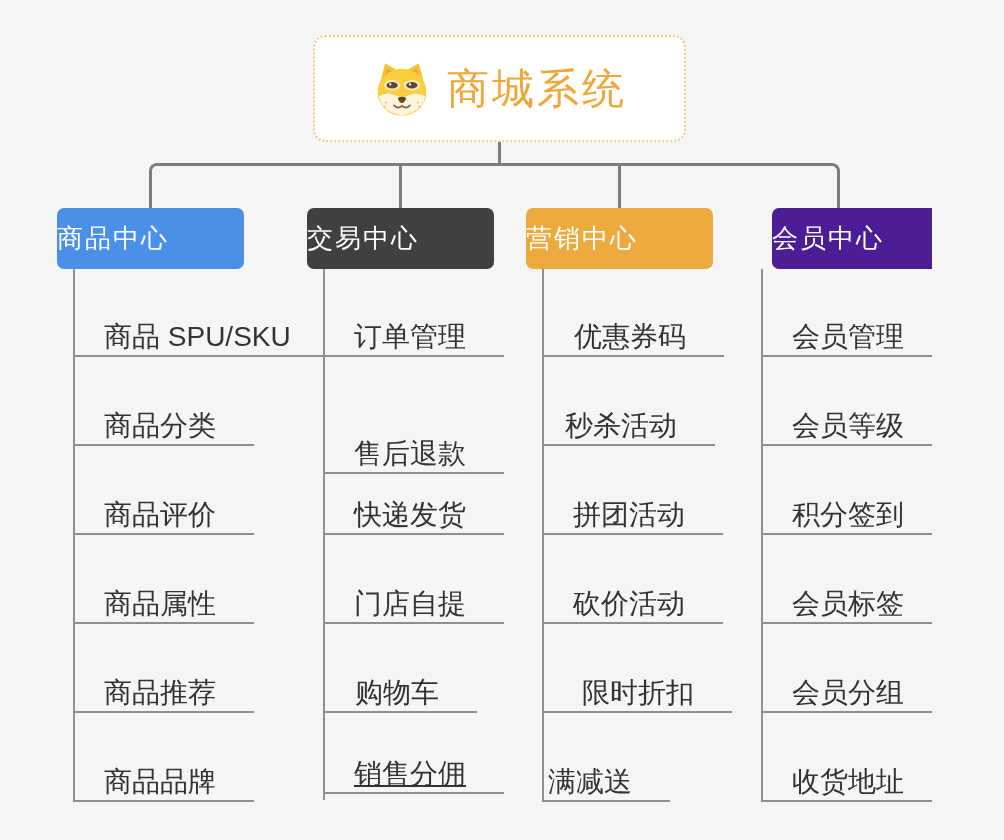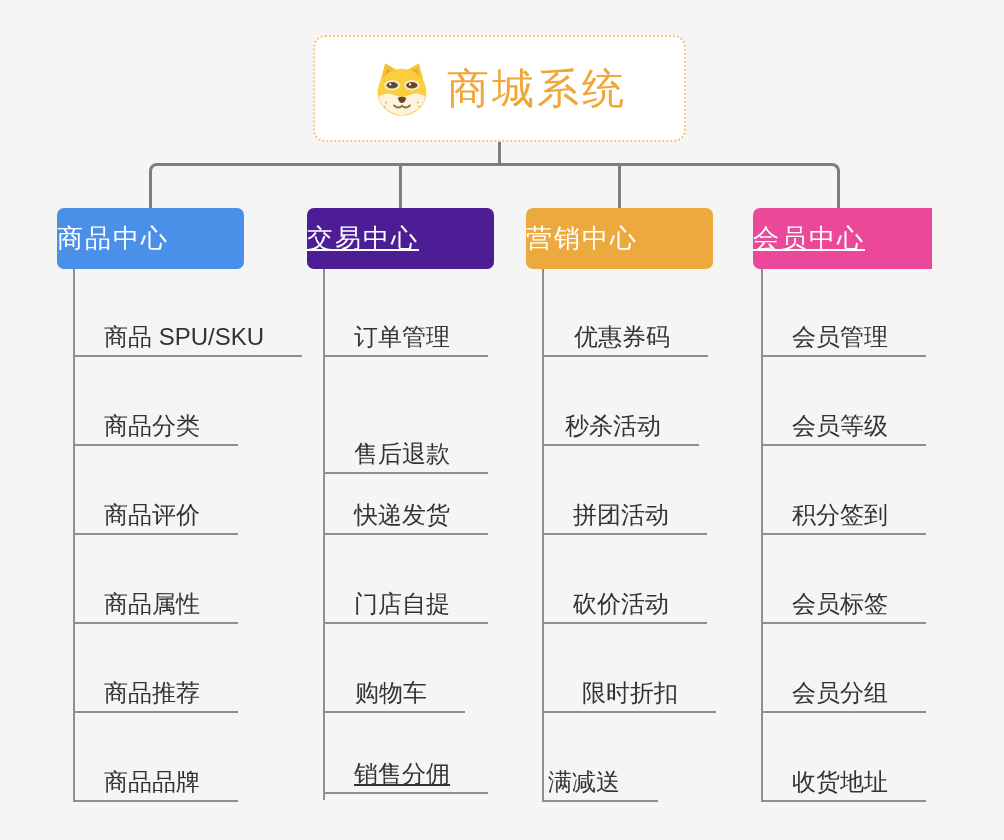--- a/index.html
+++ b/index.html
@@ -94,21 +94,21 @@
     top:269px;
     width:2px; height:531px;
     background:var(--leaf-line);
   }
   .leaf{
     position:absolute;
     height:36px;
     line-height:36px;
     padding:0 38px 0 31px;
     border-bottom:2px solid var(--leaf-line);
-    font-size:24px;
+    font-size:28px;
     color:var(--leaf-text);
     white-space:nowrap;
     cursor:default;
   }
 </style>
 </head>
 <body>
 
 <div id="canvas">
 
@@ -155,41 +155,41 @@
       <div class="branch-box" style="left: 57px; background: rgb(74, 144, 232);">
         <span>商品中心</span>
       </div>
       <div class="trunk" style="left: 73px;"></div>
       <div class="leaf" style="left: 73px; top: 319px;">商品 SPU/SKU</div>
       <div class="leaf" style="left: 73px; top: 408px;">商品分类</div>
       <div class="leaf" style="left: 73px; top: 497px;">商品评价</div>
       <div class="leaf" style="left: 73px; top: 586px;">商品属性</div>
       <div class="leaf" style="left: 73px; top: 675px;">商品推荐</div>
       <div class="leaf" style="left: 73px; top: 764px;">商品品牌</div>
-      <div class="branch-box" style="left: 307px; background: #4c1d95; text-decoration: underline;">
+      <div class="branch-box" style="left: 307px; background: #404040;">
         <span>交易中心</span>
       </div>
       <div class="trunk" style="left: 323px;"></div>
       <div class="leaf" style="left: 323px; top: 319px;">订单管理</div>
       <div class="leaf" style="left: 323px; top: 408px; margin-top: 28px;">售后退款</div>
       <div class="leaf" style="left: 323px; top: 497px;">快递发货</div>
       <div class="leaf" style="left: 323px; top: 586px;">门店自提</div>
       <div class="leaf" style="left: 323px; top: 675px; padding-left: 32px;">购物车</div>
       <div class="leaf" style="left: 323px; top: 756px; text-decoration: underline;">销售分佣</div>
       <div class="branch-box" style="left: 526px; background: rgb(236, 170, 62);">
         <span>营销中心</span>
       </div>
       <div class="trunk" style="left: 542px;"></div>
       <div class="leaf" style="left: 542px; top: 319px; padding-left: 32px;">优惠券码</div>
       <div class="leaf" style="left: 542px; top: 408px; padding-left: 23px;">秒杀活动</div>
       <div class="leaf" style="left: 542px; top: 497px;">拼团活动</div>
       <div class="leaf" style="left: 542px; top: 586px;">砍价活动</div>
       <div class="leaf" style="left: 542px; top: 675px; padding-left: 40px;">限时折扣</div>
       <div class="leaf" style="left: 542px; top: 764px; padding-left: 6px;">满减送</div>
-      <div class="branch-box" style="left: 753px; background: #ec4899; text-decoration: underline;">
+      <div class="branch-box" style="left: 772px; background: #4c1d95;">
         <span>会员中心</span>
       </div>
       <div class="trunk" style="left: 761px;"></div>
       <div class="leaf" style="left: 761px; top: 319px;">会员管理</div>
       <div class="leaf" style="left: 761px; top: 408px;">会员等级</div>
       <div class="leaf" style="left: 761px; top: 497px;">积分签到</div>
       <div class="leaf" style="left: 761px; top: 586px;">会员标签</div>
       <div class="leaf" style="left: 761px; top: 675px;">会员分组</div>
       <div class="leaf" style="left: 761px; top: 764px;">收货地址</div>
     </div>

